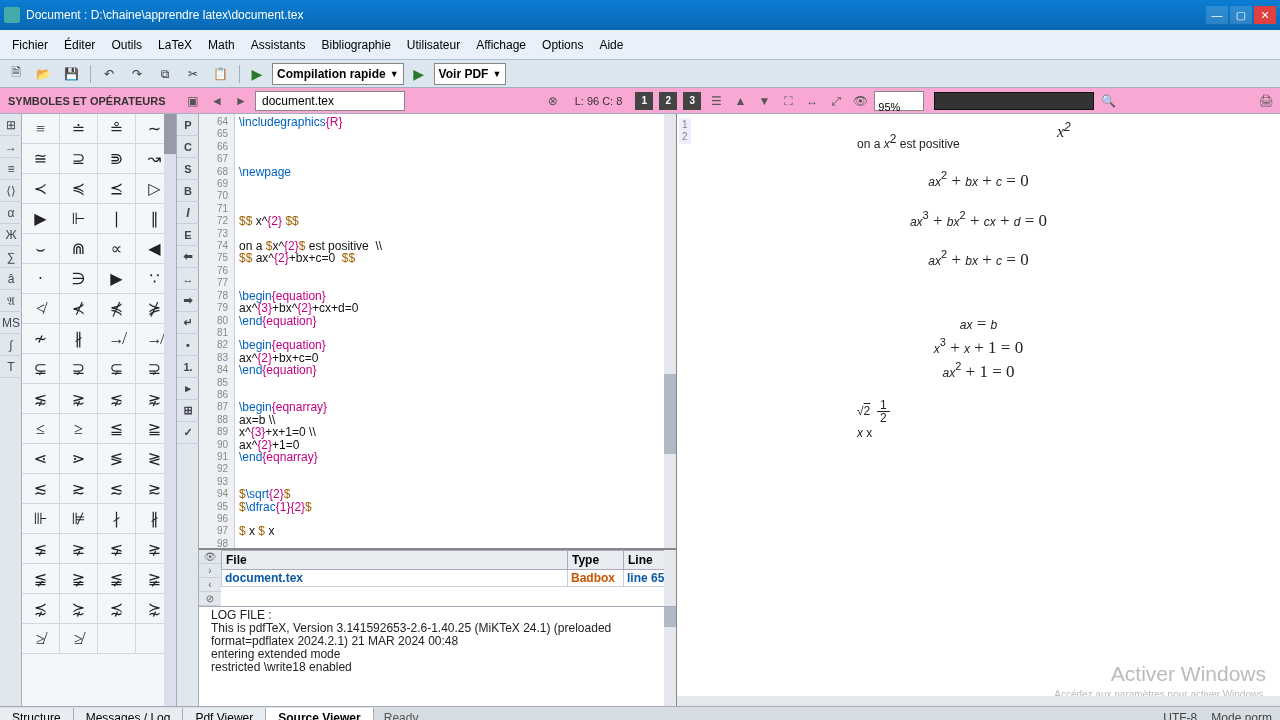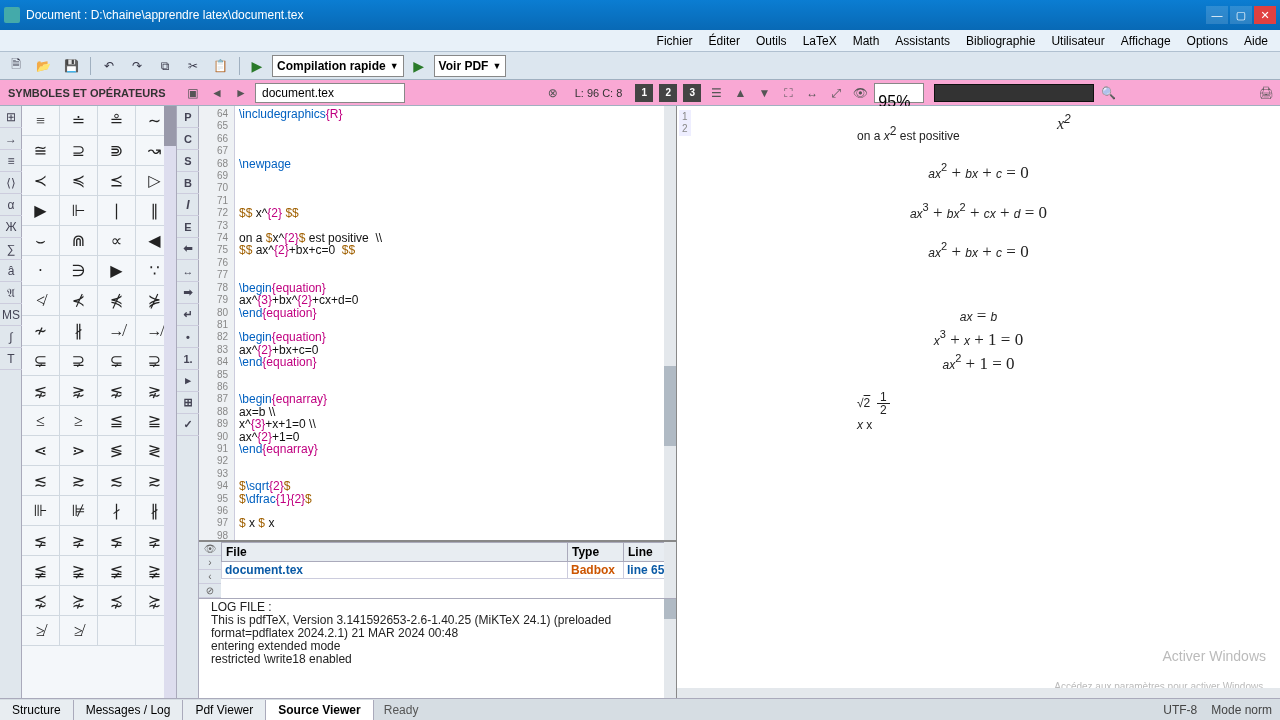--- a/index.html
+++ b/index.html
@@ -4,38 +4,38 @@
 <style>
 * { margin: 0; padding: 0; box-sizing: border-box; font-family: "Segoe UI", Tahoma, sans-serif; font-size: 12px; }
 body { width: 1280px; height: 720px; overflow: hidden; background: #c0c0c0; }
 
 .titlebar { height: 30px; background: linear-gradient(#0b7dd2,#0869b5); color: #fff; display: flex; align-items: center; padding: 0 4px; }
 .titlebar .app-icon { width: 16px; height: 16px; background: #4aa; border-radius: 2px; margin-right: 6px; }
 .titlebar .title { flex: 1; font-size: 12px; }
 .titlebar .winbtn { width: 22px; height: 18px; margin-left: 2px; background: rgba(255,255,255,0.15); display:flex; align-items:center; justify-content:center; font-size:11px; }
 .titlebar .winbtn.close { background:#e04040; }
 
-.menubar { height: 22px; background: #e8f1f9; display: flex; align-items: center; padding: 0 4px; border-bottom: 1px solid #b0c0d0; justify-content: flex-end; }
+.menubar { height: 30px; background: #e8f1f9; display: flex; align-items: center; padding: 0 4px; border-bottom: 1px solid #b0c0d0; }
 .menubar .mitem { padding: 2px 8px; cursor: default; }
 
 .toolbar { height: 28px; background: #dce6ef; display: flex; align-items: center; padding: 0 4px; gap: 4px; border-bottom: 1px solid #a0b0c0; }
 .tbtn { width: 24px; height: 22px; display:flex; align-items:center; justify-content:center; color:#334; cursor:pointer; }
 .tsep { width:1px; height:18px; background:#a0b0c0; margin:0 2px; }
 .dropdown { height: 22px; background:#fff; border:1px solid #888; display:flex; align-items:center; padding:0 4px; font-weight:bold; gap:4px; }
 .dropdown .arrow { font-size:9px; }
 .runbtn { width:22px; height:22px; display:flex;align-items:center;justify-content:center; color:#2a7a2a; font-size:14px;}
 
 .tabbar { height: 26px; background: #f9a8d4; display:flex; align-items:center; padding:0 4px; gap:4px; border-bottom:1px solid #a0b0c0; }
 .symbol-title { font-size:11px; font-weight:bold; color:#333; padding:2px 4px; flex:0 0 175px; }
 .navbtn { width:20px; height:20px; display:flex;align-items:center;justify-content:center; color:#555;}
 .doc-combo { width:150px; height:20px; background:#fff; border:1px solid #888; display:flex; align-items:center; padding:0 6px; }
 .spacer { flex:1; }
 .poslabel { font-size:11px; color:#333; padding:0 8px; }
 .modebadge { width:18px;height:18px;background:#444;color:#fff;display:flex;align-items:center;justify-content:center;font-size:10px;font-weight:bold;margin:0 1px;}
-.zoomcombo { width:50px; height:18px; background:#fff; border:1px solid #888; padding:9px 3px; font-size:16px; }
+.zoomcombo { width:50px; height:18px; background:#fff; border:1px solid #888; padding:9px 3px; font-size:11px; }
 .searchbox { width:160px; height:18px; background:#333; border:1px solid #111; margin-left:6px; }
 
 .main { display:flex; height: 592px; }
 
 .leftcol { width: 22px; background:#e0e7ed; border-right:1px solid #aab; display:flex; flex-direction:column; }
 .leftcol .lbtn { width:22px; height:22px; display:flex;align-items:center;justify-content:center; font-size:12px; color:#445; border-bottom:1px solid #ccd; }
 
 .symbolgrid { width: 155px; background:#f4f7fa; border-right:1px solid #aab; overflow:hidden; position:relative; }
 .symbolgrid .row { display:flex; height:30px; border-bottom:1px solid #d0d8e0;}
 .symbolgrid .cell { width:38px; display:flex;align-items:center;justify-content:center; font-size:16px; font-family:"Cambria Math", serif; color:#222; border-right:1px solid #d0d8e0; }
@@ -73,21 +73,21 @@
 .logtext { flex:1; background:#fff; border-top:1px solid #aab; padding:2px 12px; font-size:11px; color:#222; line-height:13px; overflow:hidden; position:relative;}
 .logtext .lscroll { position:absolute; right:0; top:0; bottom:0; width:12px; background:#e4e8ec;}
 .logtext .lscroll .thumb{position:absolute;left:0;right:0;top:0;height:20px;background:#b0bac4;}
 
 .pdfview { flex:1; background:#fff; position:relative; padding:10px 20px; font-family:"Cambria","Times New Roman",serif; font-size:15px; color:#222; }
 .pdfview .pagenums { position:absolute; left:2px; top:4px; font-size:10px; color:#888; background:#eef; padding:1px 3px; line-height:12px;}
 .pdfview .eq { text-align:center; margin:18px 0; font-family:"Cambria Math",serif; font-size:17px; }
 .pdfview .eq sup { font-size:11px; }
 .pdfview .inline { margin:8px 0 8px 160px; }
 .pdfview .sqrtline { text-decoration: overline; }
-.pdfview .watermark { position:absolute; right:14px; bottom:34px; color:#bbb; font-size:14px; }
+.pdfview .watermark { position:absolute; right:14px; bottom:20px; color:#bbb; font-size:21px; }
 .pdfview .watermark2 { position:absolute; right:14px; bottom:6px; color:#bbb; font-size:10px; }
 .pdfview .hscroll { position:absolute; left:0; right:0; bottom:0; height:10px; background:#e4e8ec; }
 .pdfview .corner-x2 { position:absolute; left:380px; top:6px; font-family:"Cambria Math",serif; font-size:16px; font-style:italic;}
 
 .bottombar { height:22px; background:#d6dde3; display:flex; align-items:center; border-top:1px solid #aab; font-size:12px; }
 .bottombar .btab { padding:3px 12px; border-right:1px solid #aab; background:#e8edf1; }
 .bottombar .btab.active { background:#fff; font-weight:bold; }
 .bottombar .status { padding:0 10px; color:#555; }
 .bottombar .rstat { margin-left:auto; display:flex; gap:14px; padding:0 8px; color:#444;}
 

